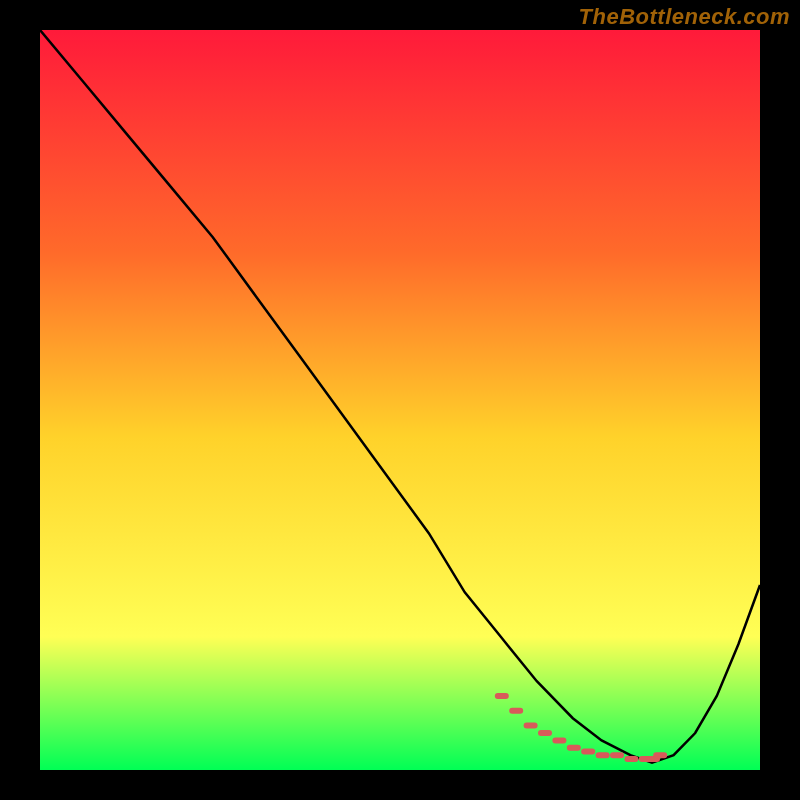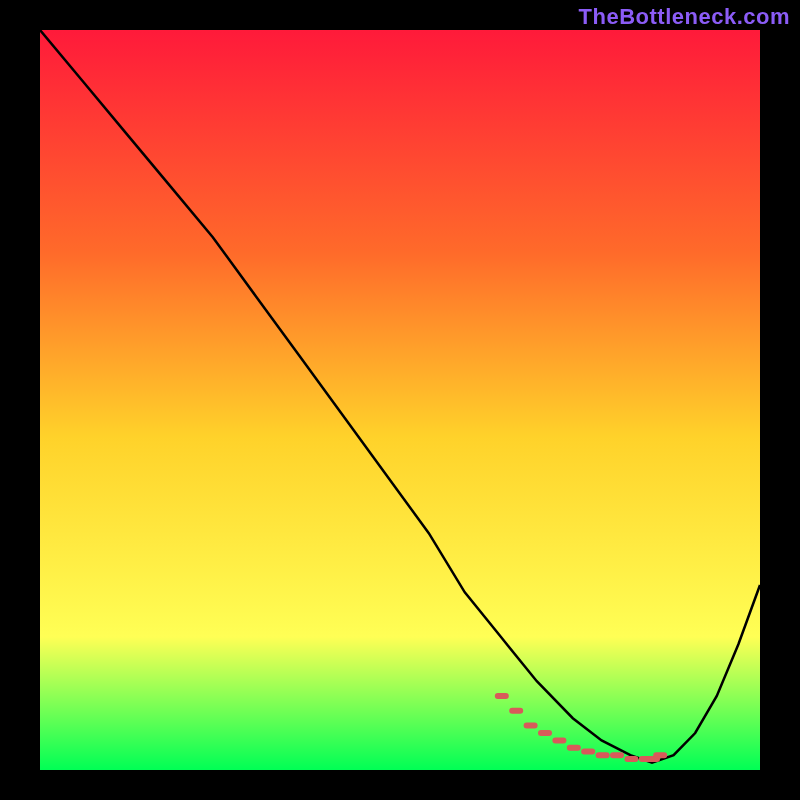--- a/index.html
+++ b/index.html
@@ -14,25 +14,26 @@
   .container {
     position: relative;
     width: 800px;
     height: 800px;
     background: #000;
   }
   .watermark {
     position: absolute;
     top: 4px;
     right: 10px;
-    color: #8b5cf6;
+    color: #a16207;
     font-size: 22px;
     font-weight: bold;
     letter-spacing: 0.5px;
     z-index: 10;
+    font-style: italic;
   }
   .plot-area {
     position: absolute;
     left: 40px;
     top: 30px;
     width: 720px;
     height: 740px;
   }
   .plot-area svg {
     display: block;

